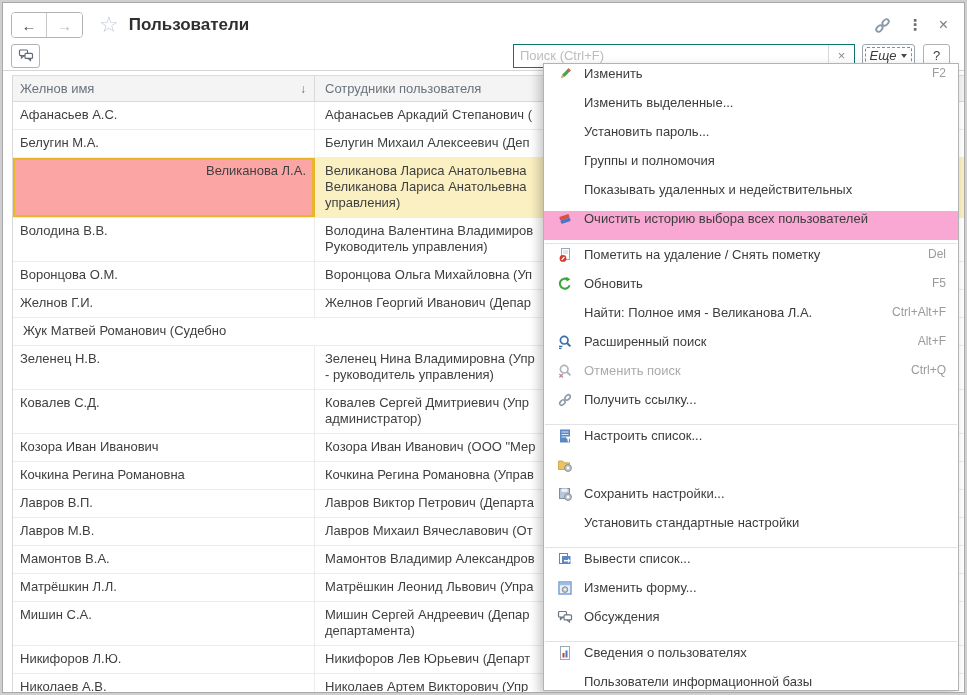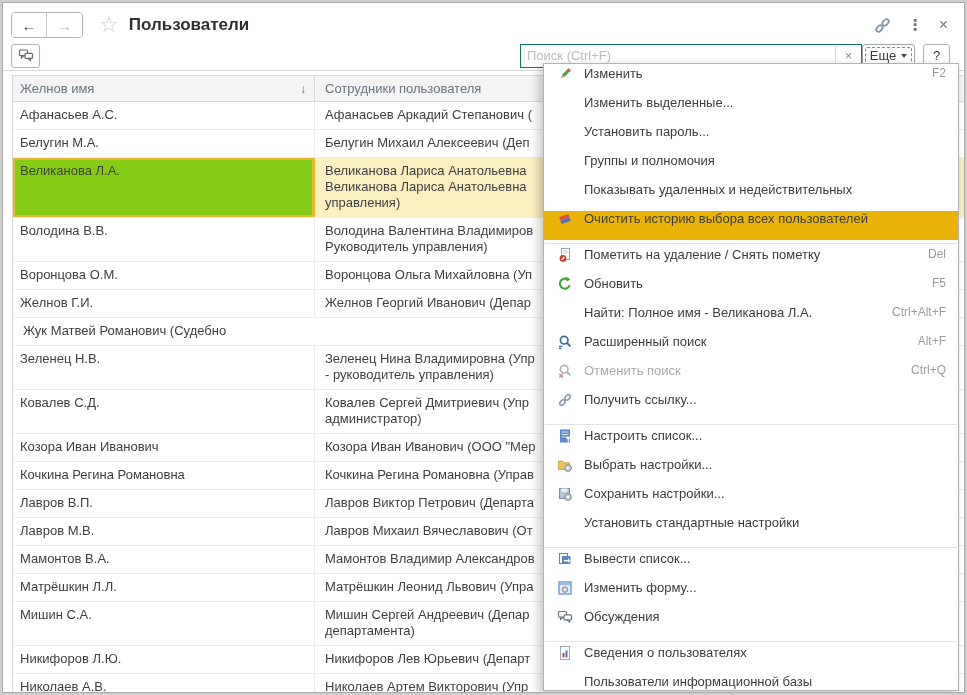--- a/index.html
+++ b/index.html
@@ -32,54 +32,54 @@
             border-bottom:1px solid #d6d6d6; }
   .iconbtn{ width:29px; height:24px; border:1px solid #b3b3b3; border-radius:3px; background:#fff;
             display:flex; align-items:center; justify-content:center; cursor:pointer; }
   .searchwrap{ margin-left:auto; display:flex; align-items:stretch; height:24px; width:342px;
                border:1px solid #0f766e; background:#fff; }
   .searchwrap input{ flex:1; border:none; outline:none; padding:0 6px; font-size:13px; color:#3c3c3c;
                      font-family:inherit; }
   .searchwrap input::placeholder{ color:#bdbdbd; }
   .searchclear{ width:26px; border:none; border-left:1px solid #d8d8d8; background:#fff; color:#8b8b8b;
                 font-size:13px; cursor:pointer; }
-  .morebtn{ height:24px; min-width:53px; border:1px solid #9da5ad; border-radius:3px;
+  .morebtn{ margin-left:7px; height:24px; min-width:53px; border:1px solid #9da5ad; border-radius:3px;
             background:#fff; font-size:13px; color:#3c3c3c; cursor:pointer; position:relative;
-            display:flex; align-items:center; justify-content:center; gap:5px; font-family:inherit; }
+            display:flex; align-items:center; justify-content:center; gap:5px; font-family:inherit;font-style:italic; }
   .morebtn::after{ content:""; position:absolute; inset:2px; border:1px dashed #8a8a8a; border-radius:2px; }
   .caret{ width:0; height:0; border-left:3.5px solid transparent; border-right:3.5px solid transparent;
           border-top:4px solid #4a4a4a; }
   .helpbtn{ margin-left:8px; width:27px; height:24px; border:1px solid #b3b3b3; border-radius:3px;
             background:#fff; font-size:13px; color:#3c3c3c; cursor:pointer; font-family:inherit; }
   
   .table{ margin:4px 0 0 9px; border-left:1px solid #d9d9d9; font-size:13px; color:#3f3f3f; }
   .thead{ display:flex; background:#f4f4f4; border-top:1px solid #dcdcdc; border-bottom:1px solid #d9d9d9;
           color:#6a737c; height:27px; align-items:center; }
   .thead .hc1{ width:302px; padding:0 8px 0 7px; display:flex; align-items:center;
                border-right:1px solid #d9d9d9; height:100%; }
   .thead .hc2{ flex:1; padding:0 10px; }
   .sortarrow{ margin-left:auto; color:#6a737c; font-size:12px; }
   .trow{ display:flex; border-bottom:1px solid #ececec; cursor:default; }
   .trow .c1{ width:302px; flex:none; padding:5px 8px 6px 7px; border-right:1px solid #ececec;
              line-height:16px; white-space:nowrap; overflow:hidden; }
   .trow .c2{ flex:1; padding:5px 10px 6px 10px; line-height:16px; overflow:hidden; }
   .trow .c2 .line{ white-space:nowrap; overflow:hidden; }
-  .trow.selected .c1{ background:#84cc16; box-shadow:inset 0 0 0 2px #e9b62a; border-right-color:#e9b62a; }
+  .trow.selected .c1{ background:#fca5a5; box-shadow:inset 0 0 0 2px #e9b62a; border-right-color:#e9b62a;text-align:right; }
   .trow.selected .c2{ background:#fbf0c2; }
   
   .menu{ position:absolute; top:60px; right:5px; bottom:1px; width:416px; background:#fff;
          border:1px solid #b3b3b3; box-shadow:-4px 4px 10px rgba(0,0,0,.22); overflow:hidden;
          padding-top:2px; }
   .mi{ height:29px; display:flex; padding:0 12px 0 13px; font-size:13px;
        color:#3c3c3c; cursor:pointer; }
   .mi .mico{ width:16px; height:16px; flex:none; margin-right:11px; display:flex; align-items:center;
              justify-content:center; }
   .mi .mlabel{ flex:1; white-space:nowrap; overflow:hidden; }
   .mi .msc{ color:#9b9b9b; font-size:12px; margin-left:12px; }
-  .mi.hl{ background:#eab308; }
+  .mi.hl{ background:#f9a8d4; }
   .mi.dis{ color:#ababab; }
   .msep{ border-top:1px solid #e2e2e2; margin:3px 1px; }
   svg{ display:block; }
 </style>
 </head>
 <body>
 
 <div class="window">
 
   <div class="titlebar">
@@ -371,21 +371,20 @@
         <span class="mlabel">Настроить список...</span>
       </div>
       <div class="mi">
         <span class="mico">
           <svg width="16" height="16" viewBox="0 0 16 16">
             <path d="M1.5 4.5 L1.5 12.5 L12.5 12.5 L12.5 5.8 L7 5.8 L5.6 4 L1.5 4 Z" fill="#eec35e" stroke="#c49a3a" stroke-width="0.8"></path>
             <circle cx="11" cy="11" r="3.4" fill="#c3c9cf" stroke="#848d96"></circle>
             <circle cx="11" cy="11" r="1.2" fill="#fff"></circle>
           </svg>
         </span>
-        <span class="mlabel">Выбрать настройки...</span>
       </div>
       <div class="mi">
         <span class="mico">
           <svg width="16" height="16" viewBox="0 0 16 16">
             <rect x="2.5" y="2.5" width="10" height="10" fill="#b9c6d8" stroke="#7f8ea3"></rect>
             <rect x="4.5" y="2.5" width="6" height="3.4" fill="#eef2f7"></rect>
             <circle cx="11" cy="11" r="3.4" fill="#c3c9cf" stroke="#848d96"></circle>
             <circle cx="11" cy="11" r="1.2" fill="#fff"></circle>
           </svg>
         </span>

